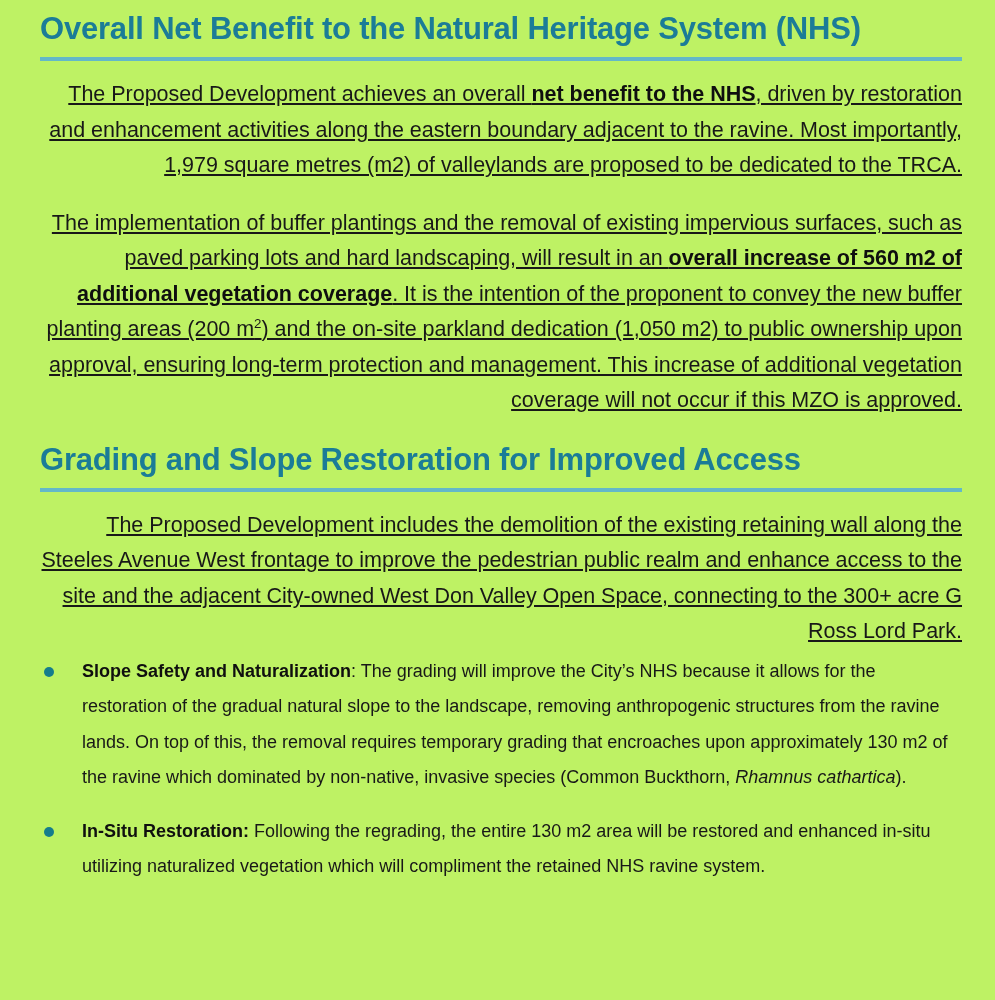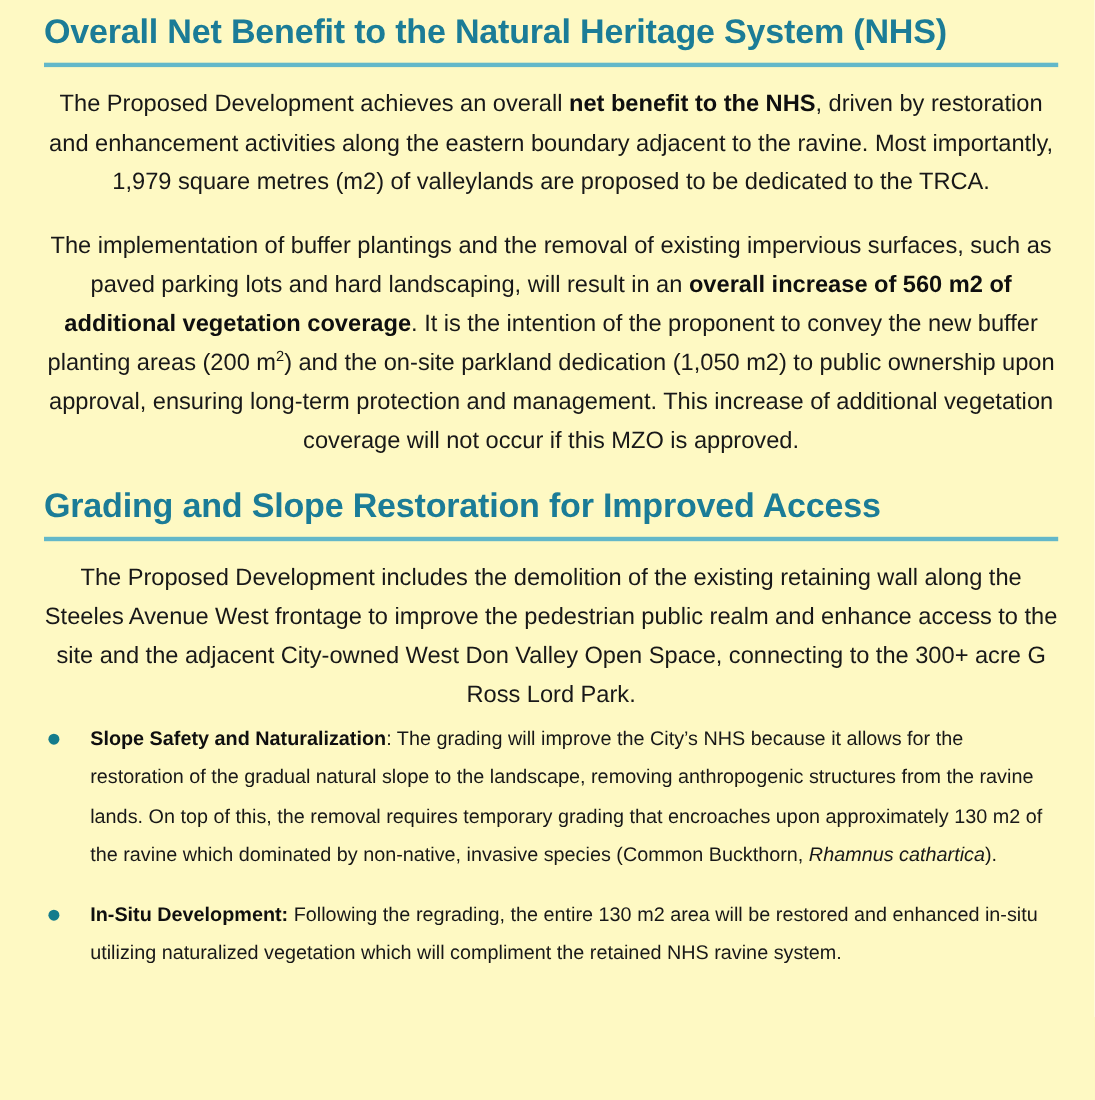--- a/index.html
+++ b/index.html
@@ -15,21 +15,21 @@
     font-family: "Liberation Sans", "DejaVu Sans", sans-serif;
     color: #1a1a1a;
     -webkit-font-smoothing: antialiased;
   }
   .page {
     width: 995px;
     height: 1000px;
     box-sizing: border-box;
     padding: 10px 33px 0 40px;
     position: relative;
-    background: #fef9c3;
+    background: #bef264;
   }
 
   
   .section-heading {
     font-size: 31px;
     font-weight: bold;
     line-height: 38px;
     color: #1B7C97;
     letter-spacing: -0.2px;
     margin: 0;
@@ -48,22 +48,23 @@
     margin-top: 9px;
     width: 922px;
   }
 
   
   p.body-text {
     font-size: 21.5px;
     line-height: 35.5px;
     margin: 0 0 22px 0;
     color: #181818;
-    text-align: center;
+    text-align: right;
     word-spacing: -0.1px;
+    text-decoration: underline;
   }
   p.body-text.tight {
     margin-bottom: 4px;
   }
   strong { font-weight: bold; color: #0f0f0f; }
   em { font-style: italic; }
   sup {
     font-size: 0.62em;
     vertical-align: super;
     line-height: 0;
@@ -114,17 +115,17 @@
 
   <p class="body-text tight"><span>The Proposed Development includes the demolition of the existing retaining wall along the Steeles Avenue West frontage to improve the pedestrian public realm and enhance access to the site and the adjacent City-owned West Don Valley Open Space, connecting to the 300+ acre G Ross Lord Park.</span></p>
 
   <ul class="bullets">
     <li>
       <span class="bullet-dot"></span>
       <span class="bullet-text"><strong>Slope Safety and Naturalization</strong><span>: The grading will improve the City’s NHS because it allows for the restoration of the gradual natural slope to the landscape, removing anthropogenic structures from the ravine lands. On top of this, the removal requires temporary grading that encroaches upon approximately 130 m2 of the ravine which dominated by non-native, invasive species (Common Buckthorn, </span><em>Rhamnus cathartica</em><span>).</span></span>
     </li>
     <li>
       <span class="bullet-dot"></span>
-      <span class="bullet-text"><strong>In-Situ Development:</strong><span> Following the regrading, the entire 130 m2 area will be restored and enhanced in-situ utilizing naturalized vegetation which will compliment the retained NHS ravine system.</span></span>
+      <span class="bullet-text"><strong>In-Situ Restoration:</strong><span> Following the regrading, the entire 130 m2 area will be restored and enhanced in-situ utilizing naturalized vegetation which will compliment the retained NHS ravine system.</span></span>
     </li>
   </ul>
 
 </div>
 
 </body></html>

